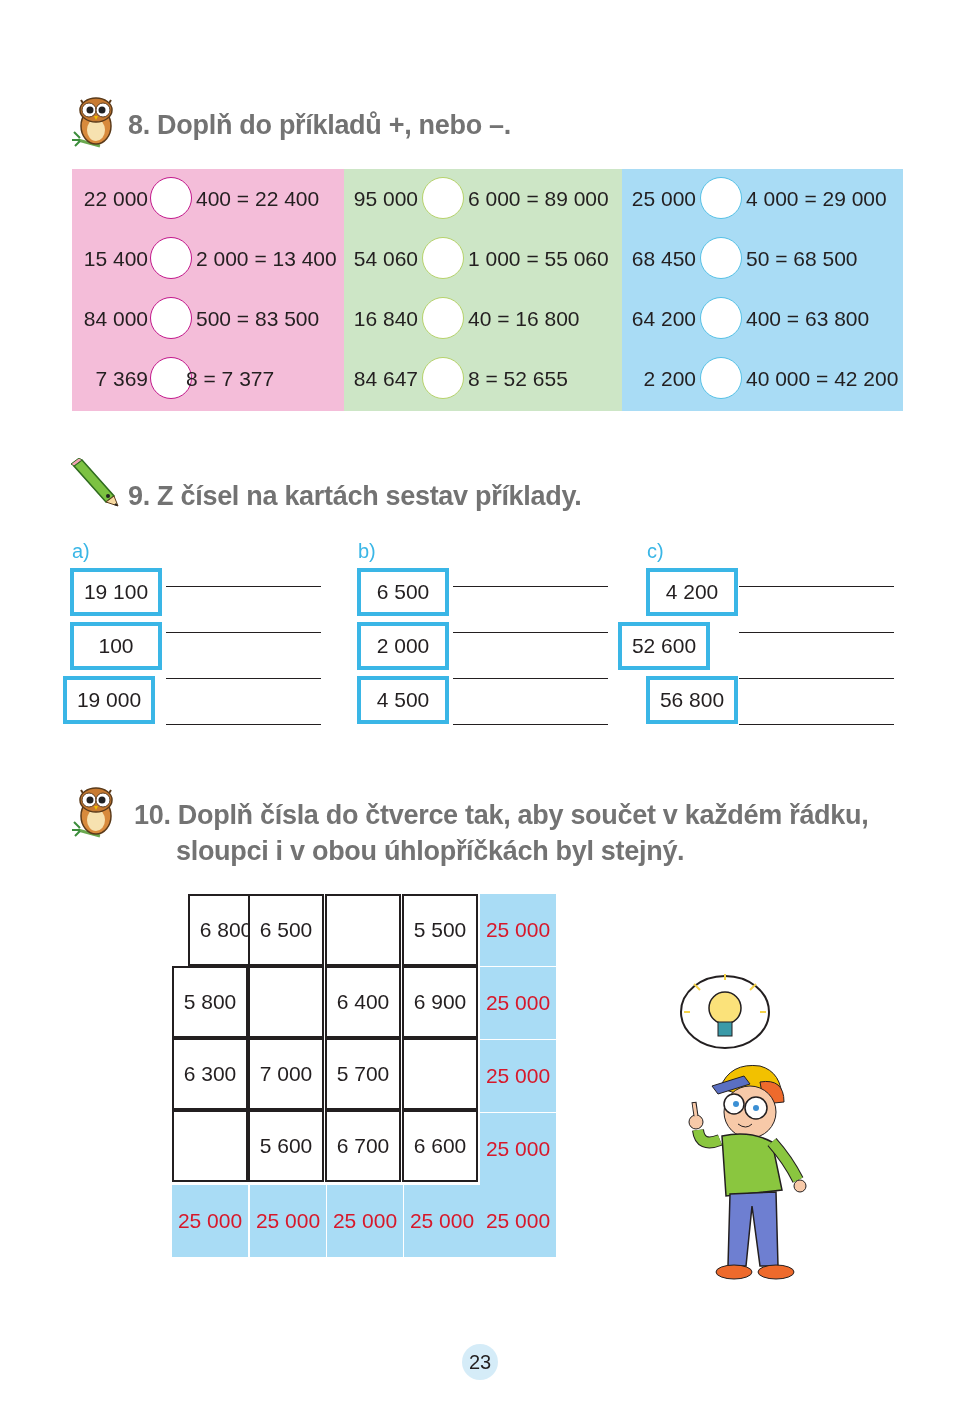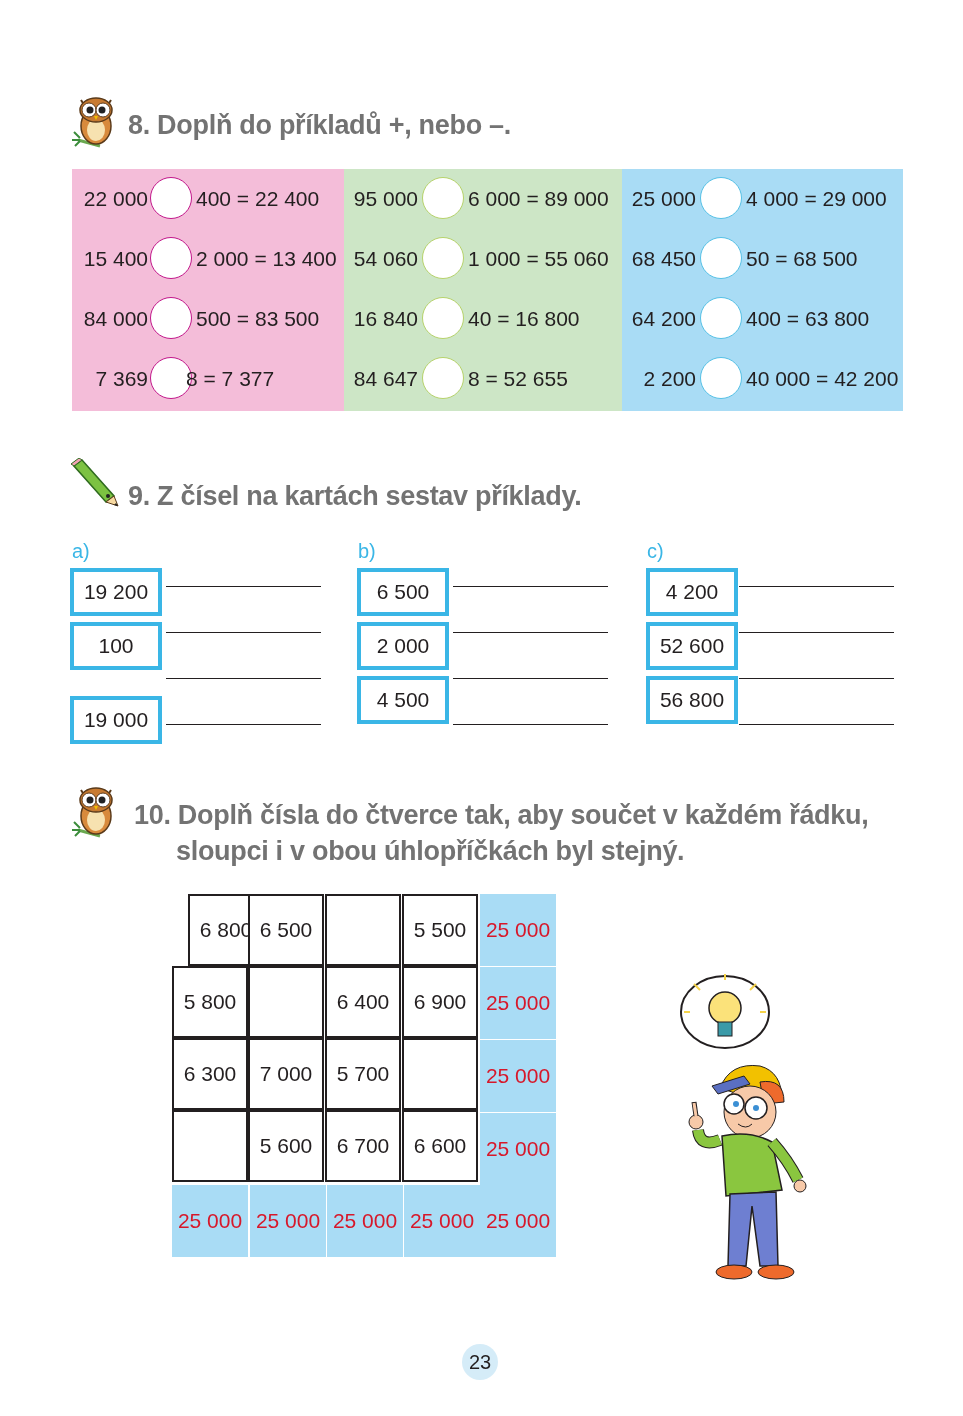--- a/index.html
+++ b/index.html
@@ -129,40 +129,40 @@
     <path d="M6 8 L14 2 L46 38 L38 44 Z" fill="#7cc242" stroke="#2f6b1f" stroke-width="1.5"></path>
     <path d="M6 8 L14 2 L11 0 L3 6 Z" fill="#f2a3b3" stroke="#2f6b1f"></path>
     <path d="M38 44 L46 38 L50 48 Z" fill="#f7d9a0" stroke="#5a3a1a"></path>
     <path d="M48 45 L50 48 L46 47 Z" fill="#222"></path>
     <circle cx="40" cy="38" r="2" fill="#222"></circle>
   </svg>
 </div>
 <div class="title" style="left:128px;top:481px;">9. Z čísel na kartách sestav příklady.</div>
 
 <div class="label9" style="left:72px;top:540px;">a)</div>
-<div class="card" style="left:70px;top:568px;">19 200</div>
+<div class="card" style="left:70px;top:568px;">19 100</div>
 <div class="card" style="left:70px;top:622px;">100</div>
-<div class="card" style="left:70px;top:676px;margin-top:20px;">19 000</div>
+<div class="card" style="left:63px;top:676px;">19 000</div>
 <div class="line" style="left:166px;top:586px;width:155px;"></div>
 <div class="line" style="left:166px;top:632px;width:155px;"></div>
 <div class="line" style="left:166px;top:678px;width:155px;"></div>
 <div class="line" style="left:166px;top:724px;width:155px;"></div>
 
 <div class="label9" style="left:358px;top:540px;">b)</div>
 <div class="card" style="left:357px;top:568px;">6 500</div>
 <div class="card" style="left:357px;top:622px;">2 000</div>
 <div class="card" style="left:357px;top:676px;">4 500</div>
 <div class="line" style="left:453px;top:586px;width:155px;"></div>
 <div class="line" style="left:453px;top:632px;width:155px;"></div>
 <div class="line" style="left:453px;top:678px;width:155px;"></div>
 <div class="line" style="left:453px;top:724px;width:155px;"></div>
 
 <div class="label9" style="left:647px;top:540px;">c)</div>
 <div class="card" style="left:646px;top:568px;">4 200</div>
-<div class="card" style="left:646px;top:622px;">52 600</div>
+<div class="card" style="left:618px;top:622px;">52 600</div>
 <div class="card" style="left:646px;top:676px;">56 800</div>
 <div class="line" style="left:739px;top:586px;width:155px;"></div>
 <div class="line" style="left:739px;top:632px;width:155px;"></div>
 <div class="line" style="left:739px;top:678px;width:155px;"></div>
 <div class="line" style="left:739px;top:724px;width:155px;"></div>
 
 <div class="abs" style="left:70px;top:780px;width:52px;height:60px;">
   <svg width="52" height="60" viewBox="0 0 52 60">
     <path d="M8 50 L30 56" stroke="#6aa84f" stroke-width="3"></path>
     <path d="M4 42 l6 6 M2 50 l8 0 M5 56 l5 -5" stroke="#3c8d3c" stroke-width="2"></path>

